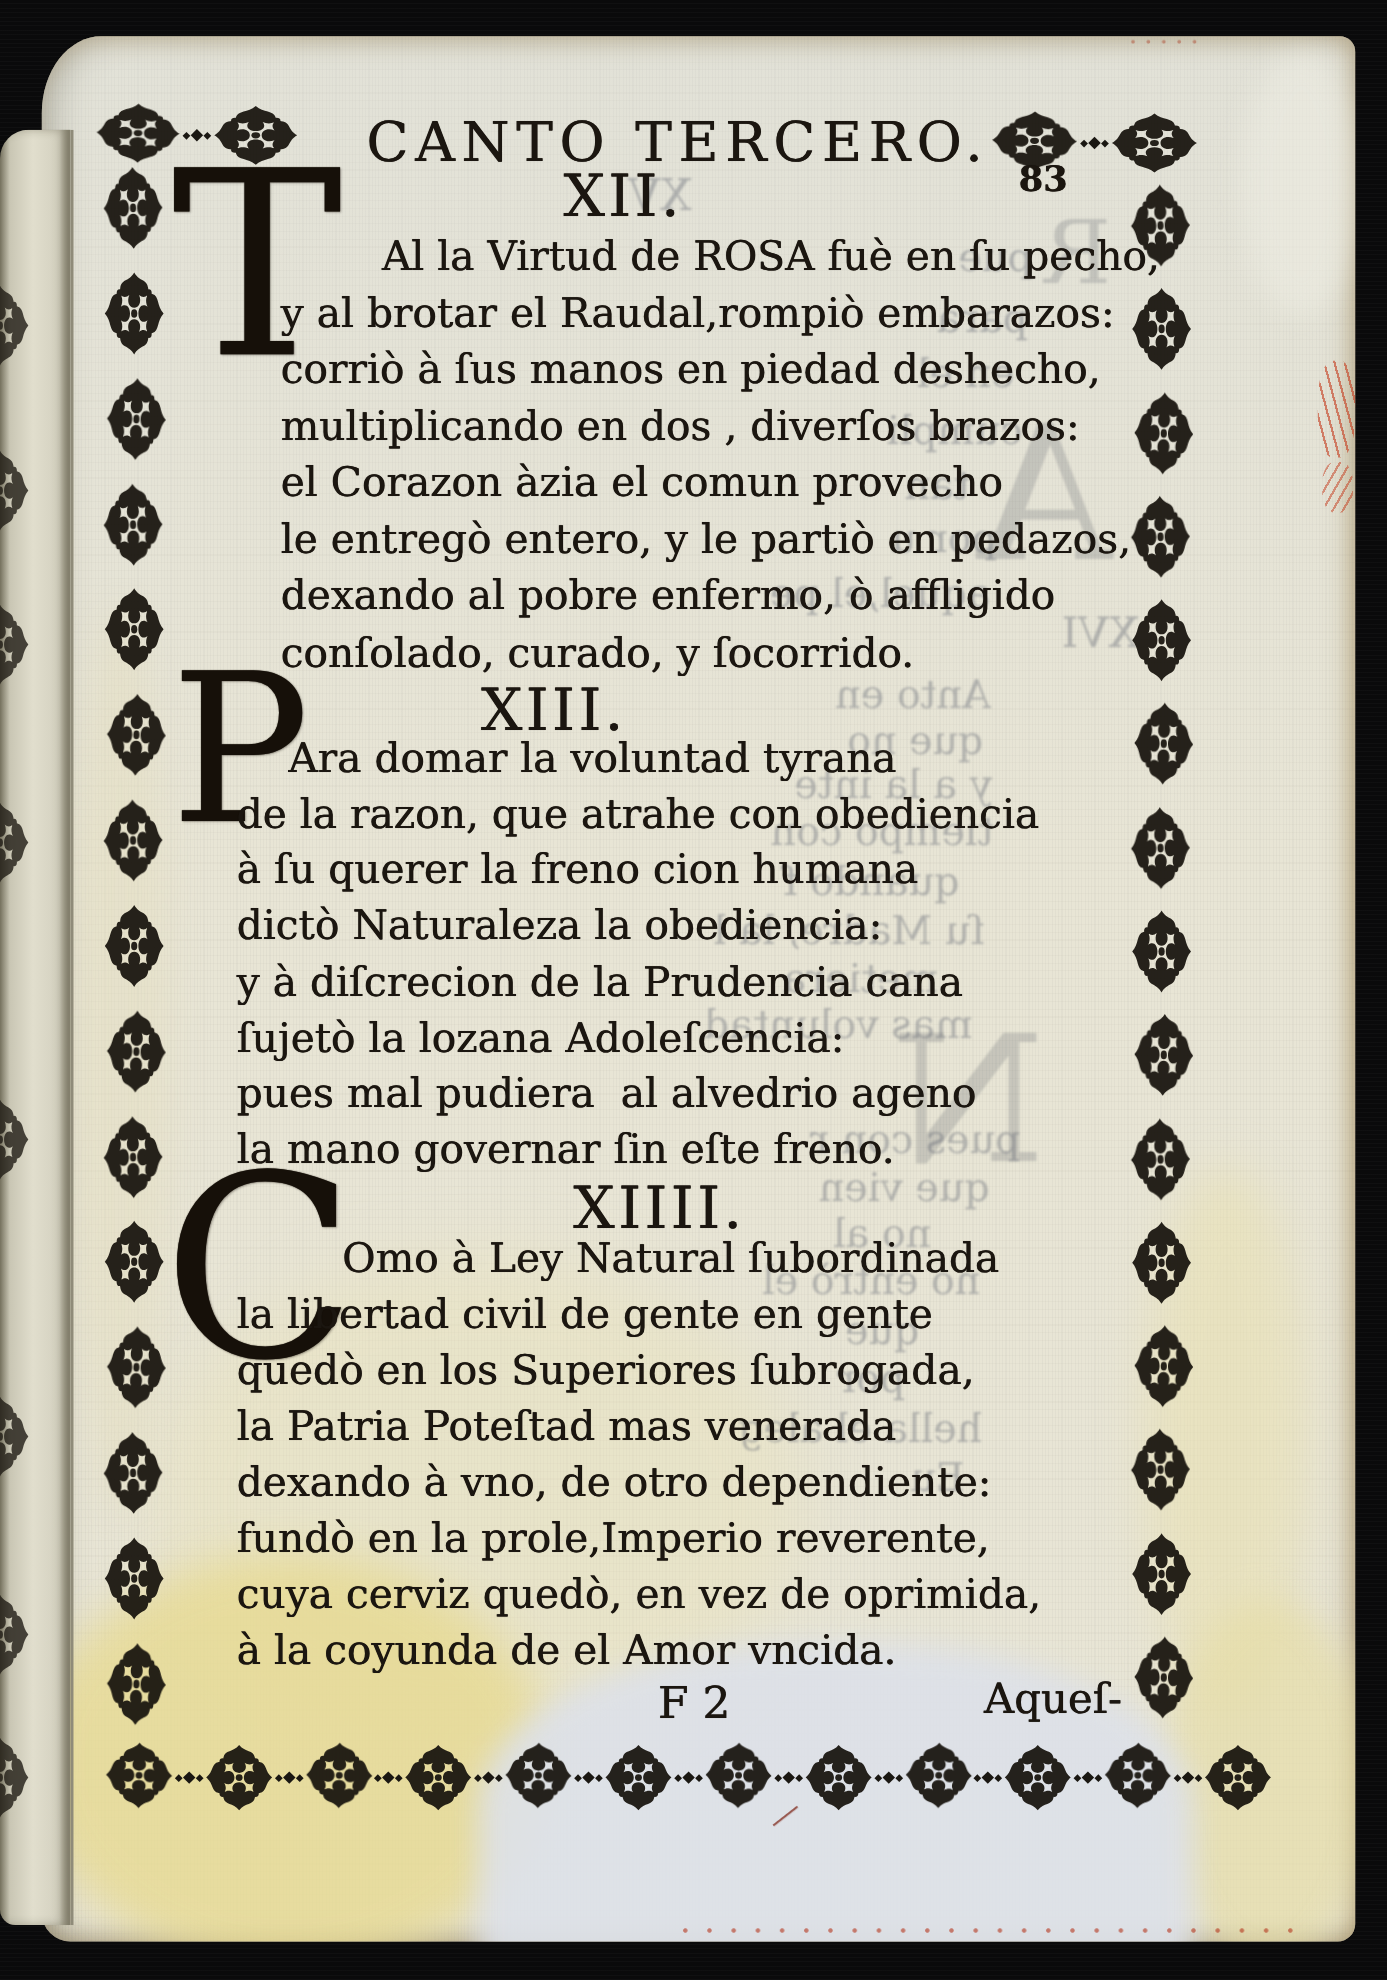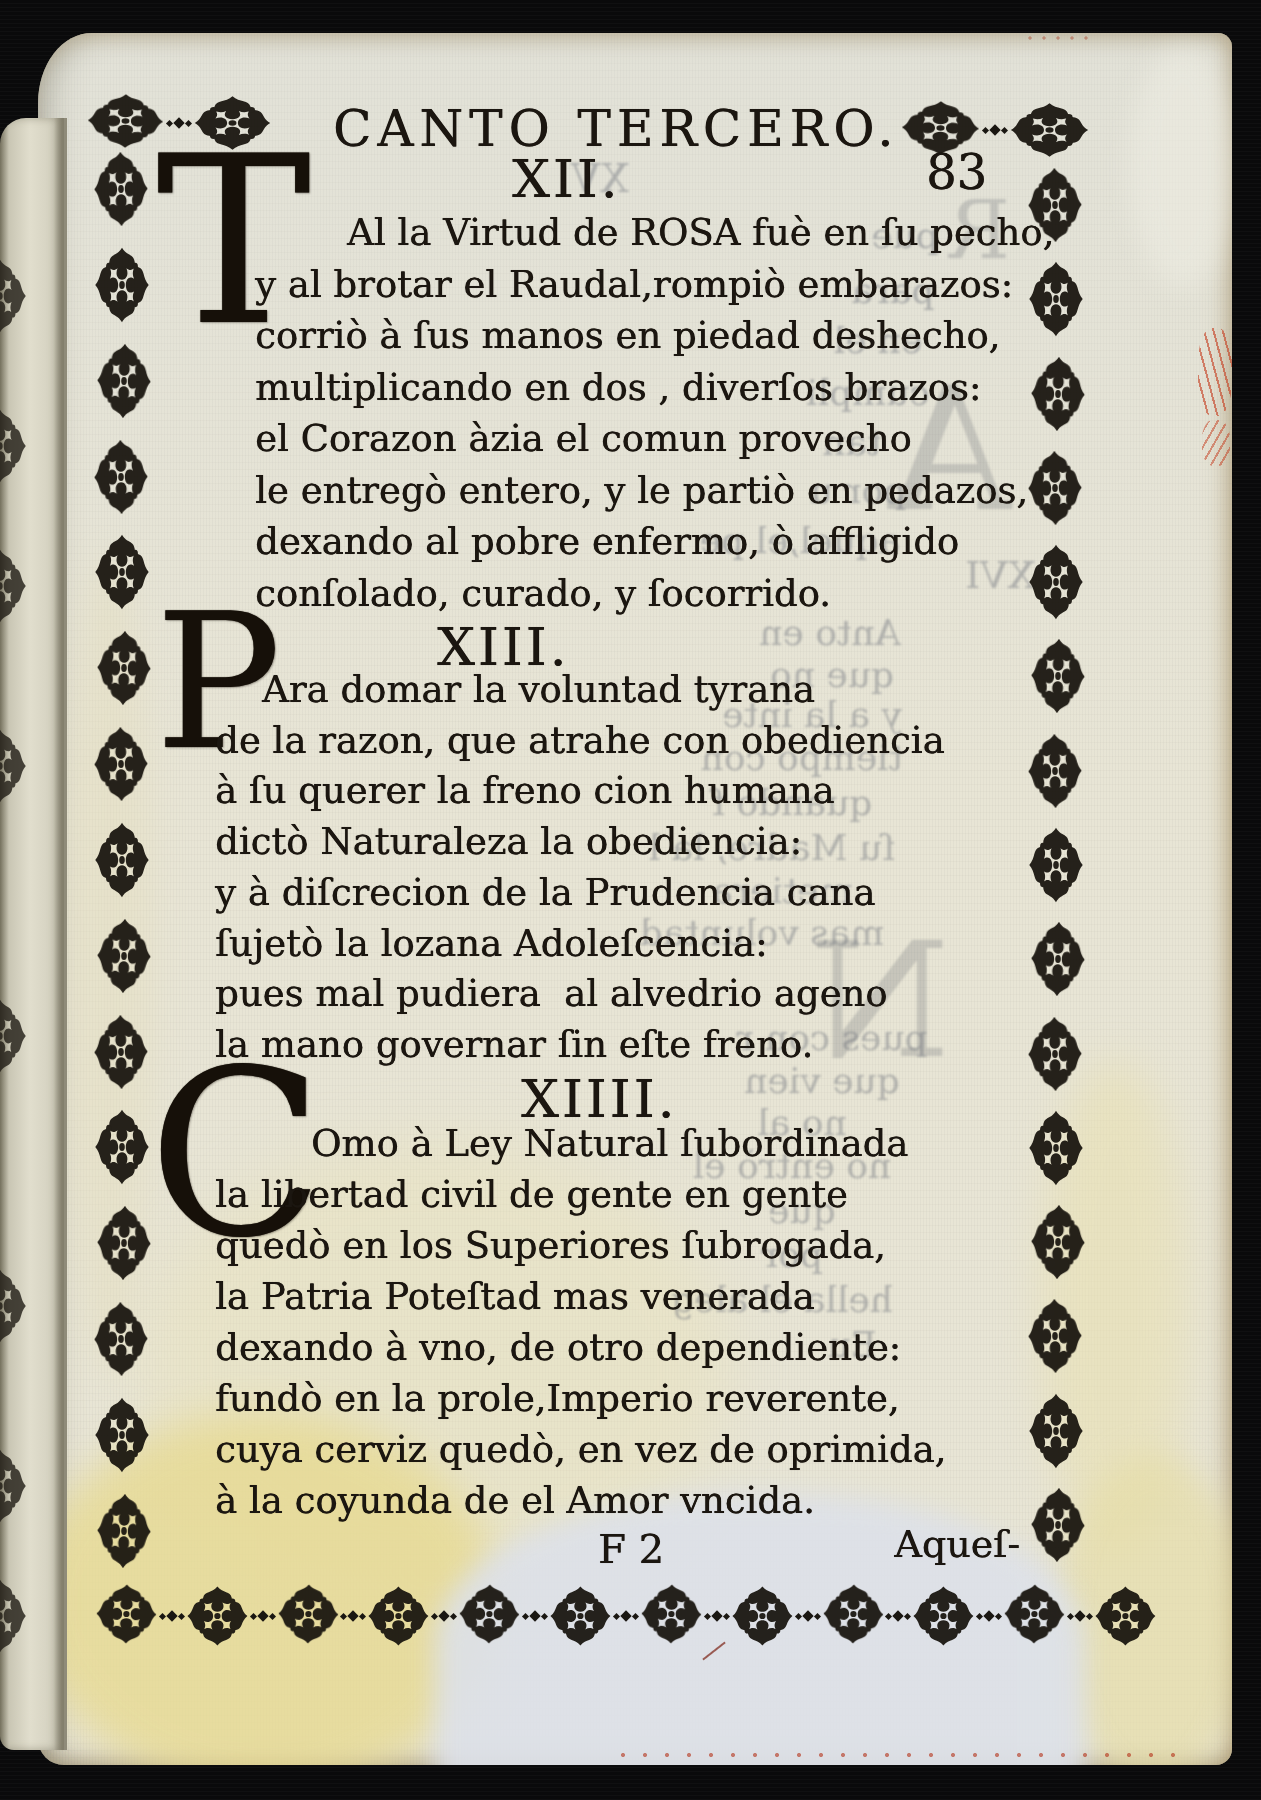--- a/index.html
+++ b/index.html
@@ -27,21 +27,21 @@
   .s-yellowBL{left:-10px;top:1380px;width:470px;height:380px;background:#e7da92;opacity:.8;filter:blur(20px);}
   .s-blue{left:397px;top:1462px;width:650px;height:330px;background:#dde1e9;opacity:.9;filter:blur(13px);border-radius:45% 45% 0 0;}
   .s-yellowBR{left:1020px;top:1420px;width:190px;height:340px;background:#e6dda6;opacity:.65;filter:blur(16px);}
   .s-yellowR{left:1002px;top:1027px;width:150px;height:500px;background:#e9e0ac;opacity:.5;filter:blur(22px);}
   .s-warmMid{left:102px;top:1107px;width:590px;height:450px;background:#ebe3b2;opacity:.33;filter:blur(30px);}
   .s-warmL{left:26px;top:520px;width:90px;height:820px;background:#e4ddbb;opacity:.4;filter:blur(16px);}
   .s-paleTR{left:1090px;top:14px;width:110px;height:240px;background:#efeee4;opacity:.5;filter:blur(12px);}
   .content{position:absolute;inset:0;color:#1b1610;}
   .content .txt{text-shadow:0.45px 0 0 currentColor,0 0 1px rgba(30,24,15,.25);}
   .title{position:absolute;left:333px;top:100px;font-size:50px;letter-spacing:6px;white-space:pre;}
-  .pagenum{position:absolute;left:926px;top:144px;font-size:48px;}
+  .pagenum{position:absolute;left:926px;top:144px;font-size:32px;font-weight:bold;}
   .heading{position:absolute;font-size:53px;letter-spacing:3px;white-space:pre;}
   .h1{left:512px;top:148px;}
   .h2{left:437px;top:616px;}
   .h3{left:521px;top:1068px;}
   .stanza{position:absolute;left:215px;font-size:37px;}
   .stanza .line{white-space:pre;display:block;}
   #st1{top:207px;line-height:51.5px;margin-left:40px;}
   #st2{top:665px;line-height:50.7px;}
   #st3{top:1118px;line-height:51px;}
   #st1 .l0{margin-left:92px;}

